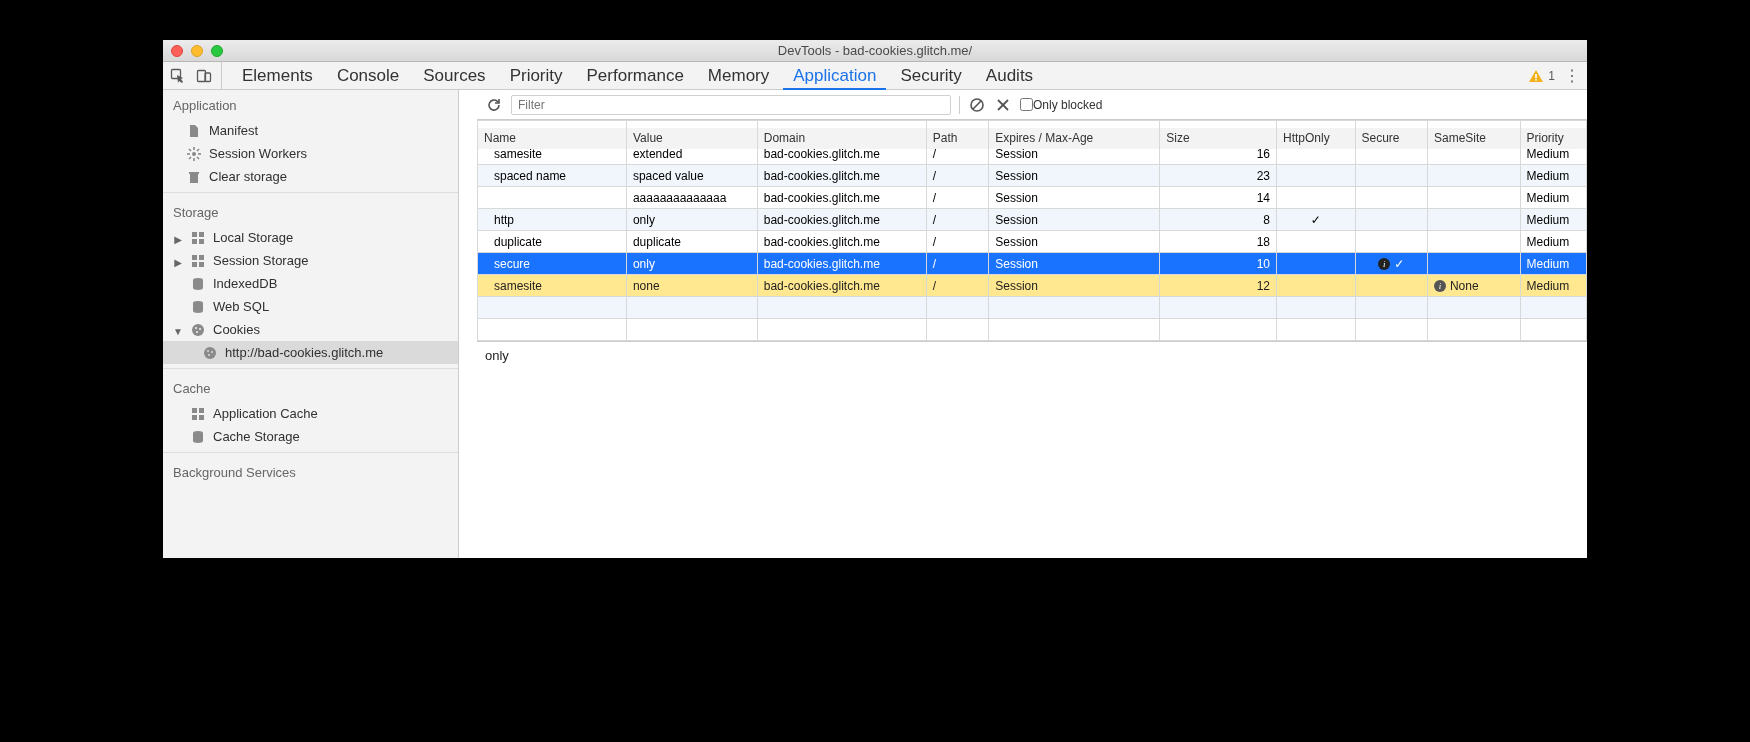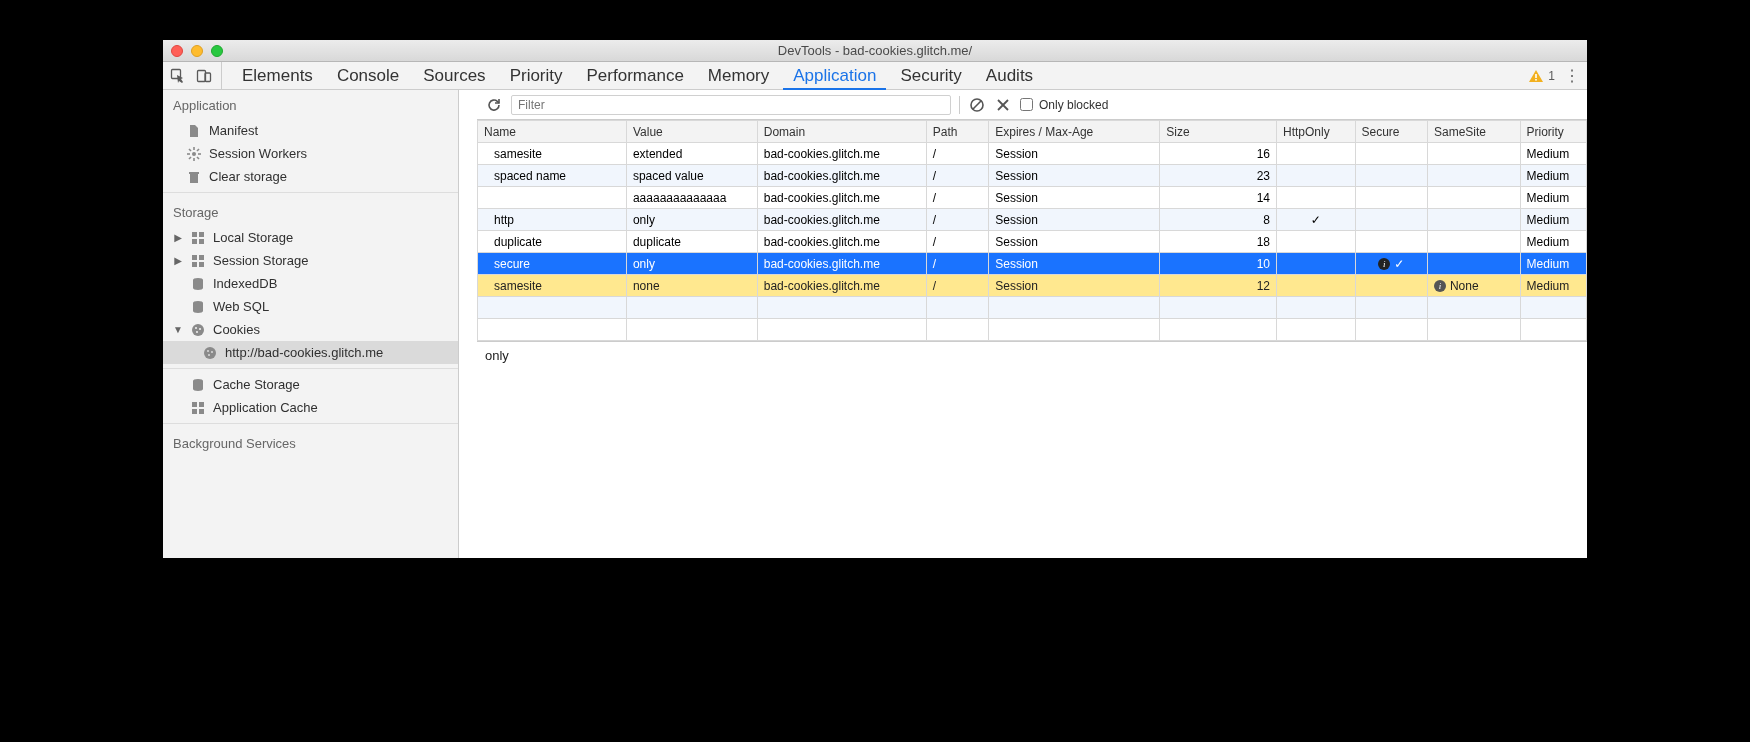--- a/index.html
+++ b/index.html
@@ -104,21 +104,21 @@
     font-size: 13px;
     color: #303030;
   }
   .side-section-title {
     padding: 8px 10px 6px 10px;
     color: #666;
     font-size: 13px;
   }
   .side-item {
     display: flex;
-    align-items: center;
+    align-items: flex-end;
     gap: 8px;
     padding: 4px 10px 4px 24px;
     white-space: nowrap;
     cursor: default;
   }
   .side-item .tree-arrow {
     width: 10px;
     margin-left: -14px;
     color: #666;
     font-size: 10px;
@@ -160,21 +160,21 @@
     flex: 0 0 440px;
     height: 20px;
     border: 1px solid #d0d0d0;
     border-radius: 2px;
     padding: 0 6px;
     font-size: 12px;
     color: #333;
     background: #fff;
   }
   .toolbar-icon { color: #666; width: 18px; height:18px; display:flex; align-items:center; justify-content:center; }
-  .toolbar label { display:flex; align-items:center; gap:6px; font-size:12px; color:#333; }
+  .toolbar label { display:flex; align-items:center; font-size:12px; color:#333; }
   .toolbar input[type=checkbox] { width:13px; height:13px; }
 
   
   .table-wrap { flex: 0 0 auto; overflow:auto; }
   table.cookies {
     width: 100%;
     border-collapse: collapse;
     table-layout: fixed;
     font-size: 12px;
   }
@@ -185,21 +185,21 @@
     overflow: hidden;
     text-overflow: ellipsis;
     white-space: nowrap;
     height: 22px;
     background: #fff;
   }
   table.cookies th {
     background: #f3f3f3;
     font-weight: 400;
     color: #333;
-    position: sticky; top: 0;
+    position: sticky; top: 7px;
   }
   table.cookies tr:nth-child(even) td { background: #f1f6fd; }
   table.cookies td.num { text-align: right; }
   table.cookies td.ctr { text-align: center; }
   tr.row-selected td { background: #1a73ff !important; color: #fff !important; }
   tr.row-warning td  { background: #ffe88f !important; color: #222 !important; }
   tr.empty td { color: transparent; }
   .info-dot {
     display:inline-block; width:12px; height:12px; border-radius:50%;
     background:#555; color:#fff; font-size:9px; line-height:12px; text-align:center;
@@ -383,41 +383,42 @@
               <circle cx="7" cy="7" r="6" fill="#8a8a8a"></circle>
               <circle cx="5" cy="5" r="1" fill="#dadada"></circle>
               <circle cx="9" cy="6" r="1" fill="#dadada"></circle>
               <circle cx="6" cy="9" r="1" fill="#dadada"></circle>
             </svg>
           </span>
         <span>http://bad-cookies.glitch.me</span>
       </div>
 
       <div class="divider"></div>
-      <div class="side-item">
-        <span class="tree-arrow blank">▶</span>
-        <span class="side-icon">
-            <svg viewBox="0 0 14 14">
-              <ellipse cx="7" cy="3" rx="5" ry="2" fill="#8a8a8a"></ellipse>
-              <path d="M2 3v8c0 1.1 2.2 2 5 2s5-.9 5-2V3" fill="#8a8a8a"></path>
-            </svg>
-          </span>
-        <span>Cache Storage</span>
-      </div>
+      <div class="side-section-title">Cache</div>
       <div class="side-item">
         <span class="tree-arrow blank">▶</span>
         <span class="side-icon">
             <svg viewBox="0 0 14 14">
               <rect x="1" y="1" width="5" height="5" fill="#8a8a8a"></rect>
               <rect x="8" y="1" width="5" height="5" fill="#8a8a8a"></rect>
               <rect x="1" y="8" width="5" height="5" fill="#8a8a8a"></rect>
               <rect x="8" y="8" width="5" height="5" fill="#8a8a8a"></rect>
             </svg>
           </span>
         <span>Application Cache</span>
+      </div>
+      <div class="side-item">
+        <span class="tree-arrow blank">▶</span>
+        <span class="side-icon">
+            <svg viewBox="0 0 14 14">
+              <ellipse cx="7" cy="3" rx="5" ry="2" fill="#8a8a8a"></ellipse>
+              <path d="M2 3v8c0 1.1 2.2 2 5 2s5-.9 5-2V3" fill="#8a8a8a"></path>
+            </svg>
+          </span>
+        <span>Cache Storage</span>
       </div>
 
       <div class="divider"></div>
       <div class="side-section-title">Background Services</div>
     </div>
 
     <div class="main">
       <div class="toolbar">
         <span class="toolbar-icon">
           <svg viewBox="0 0 16 16">

